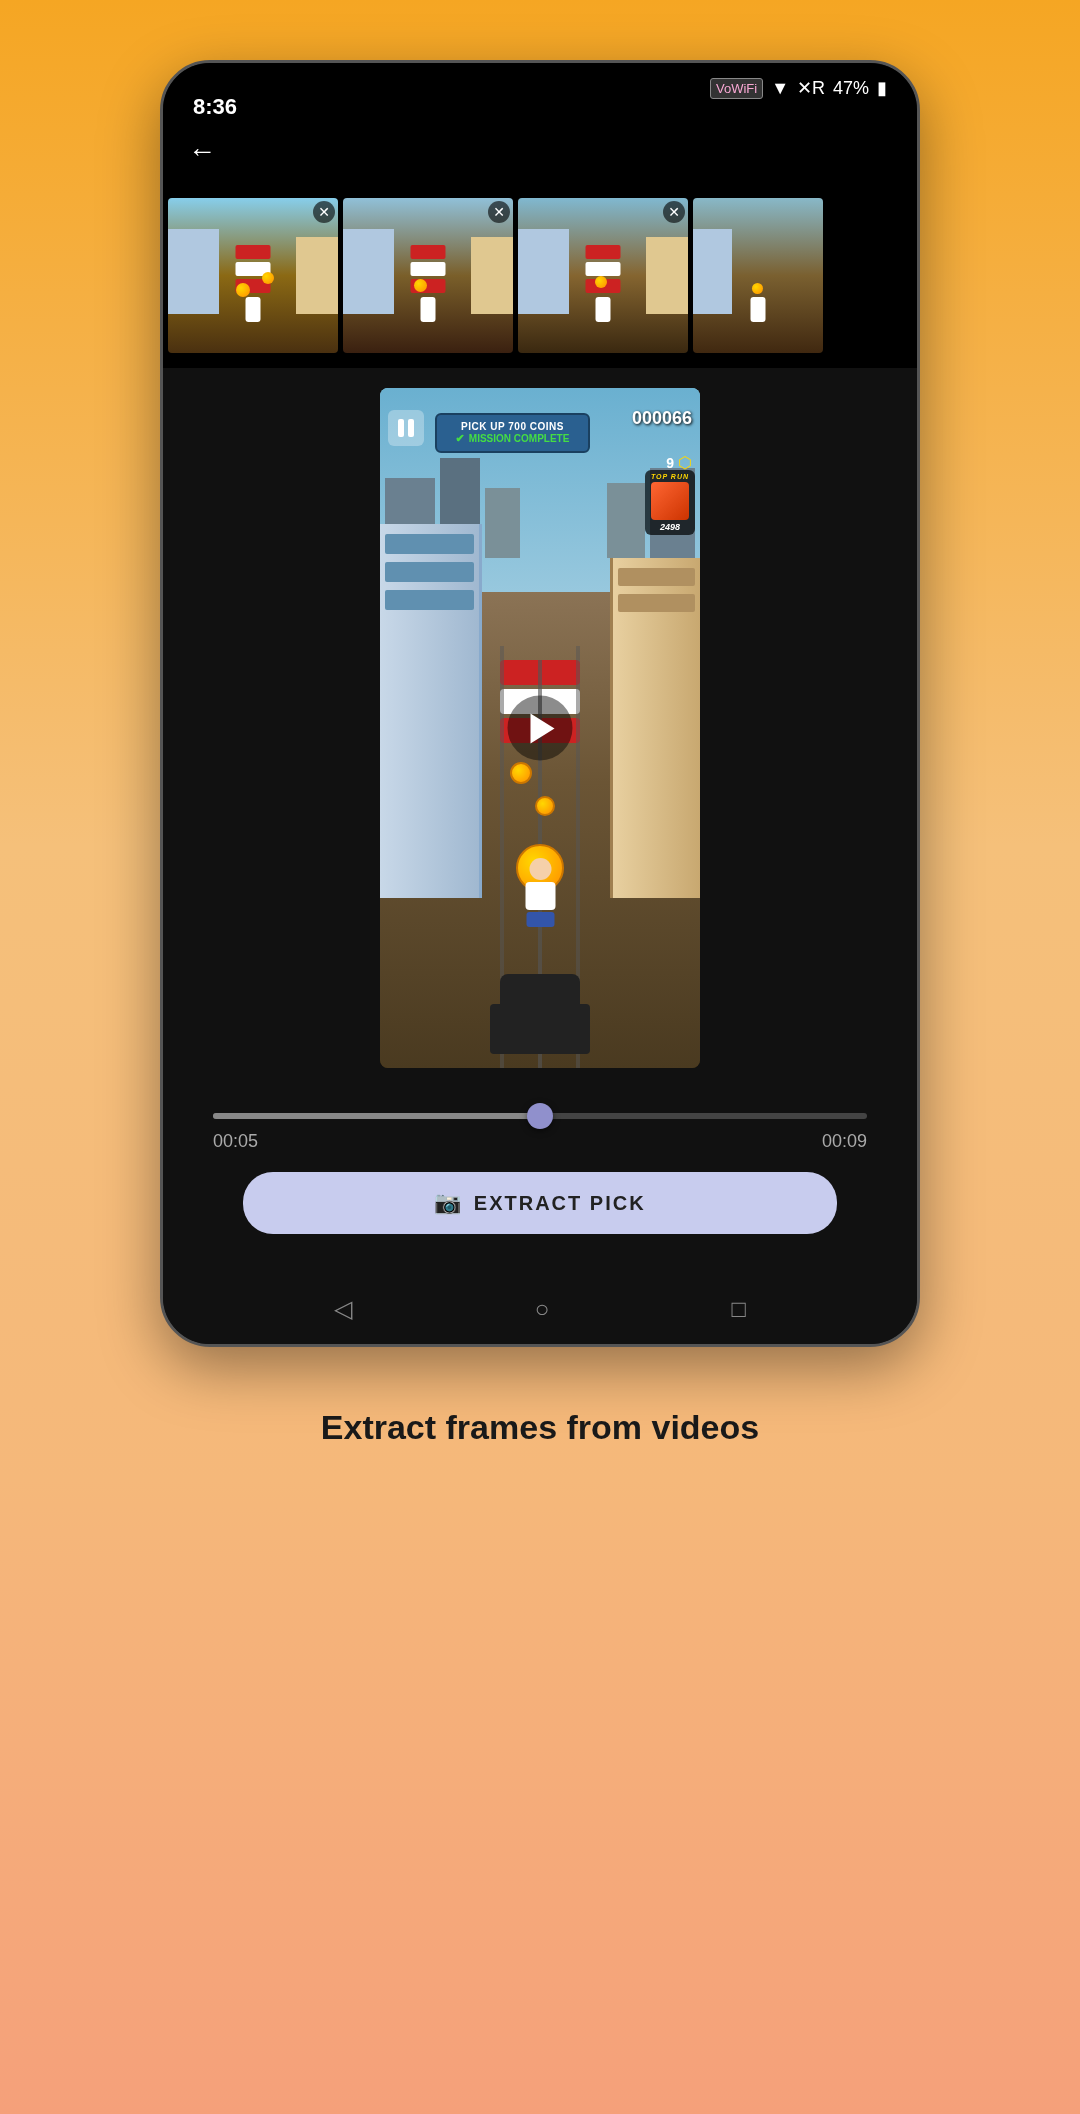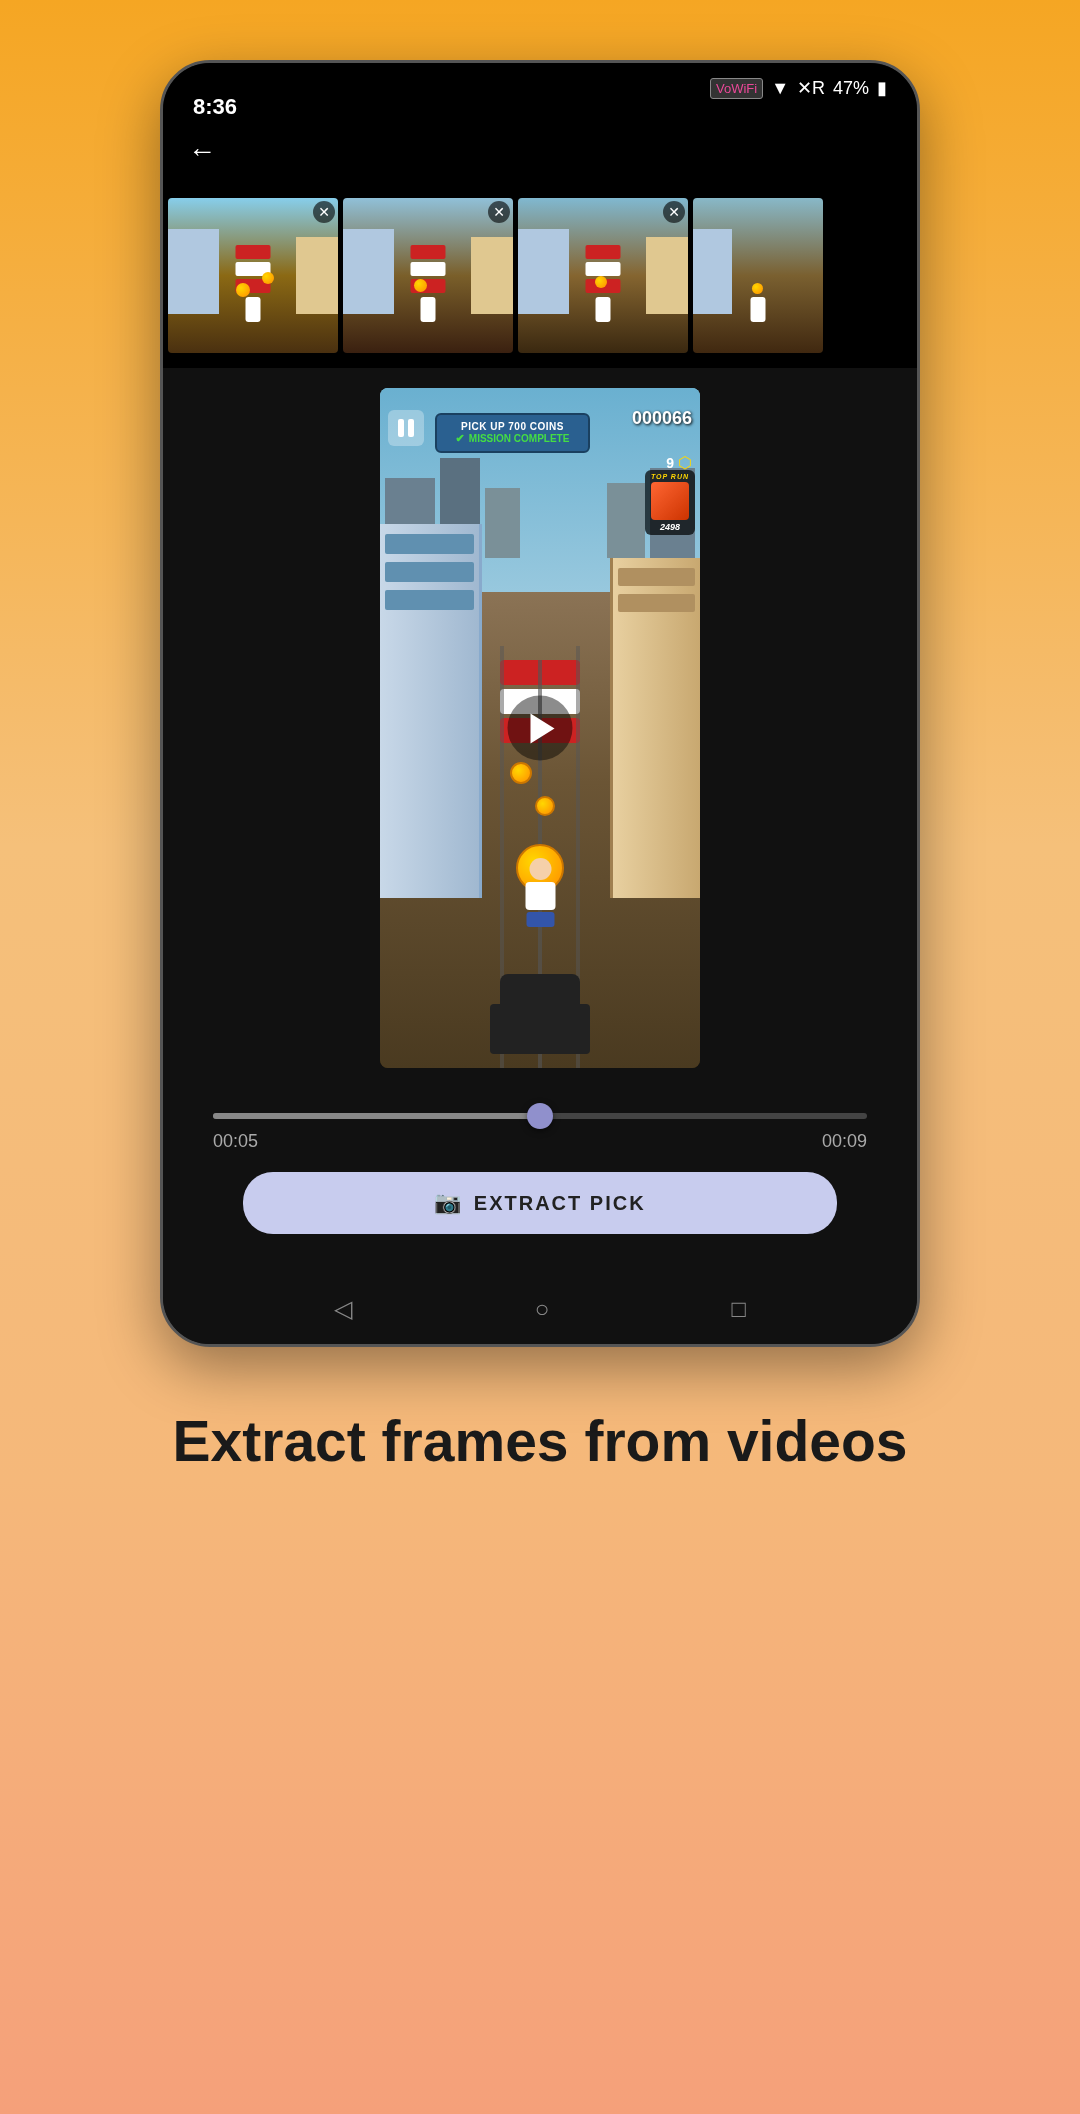--- a/index.html
+++ b/index.html
@@ -49,21 +49,21 @@
       color: white;
       font-size: 18px;
     }
 
     .wifi-box {
       background: #333;
       border: 1px solid #888;
       border-radius: 3px;
       padding: 2px 5px;
       font-size: 13px;
-      color: #ec4899;
+      color: #f9a8d4;
     }
 
     
     .top-nav {
       background: #000;
       height: 70px;
       display: flex;
       align-items: center;
       padding: 0 25px;
     }
@@ -523,21 +523,21 @@
       cursor: pointer;
     }
 
     
     .bottom-text-section {
       padding: 60px 80px 80px;
       text-align: center;
     }
 
     .main-tagline {
-      font-size: 57px;
+      font-size: 34px;
       font-weight: 900;
       color: #1a1a1a;
       line-height: 1.2;
     }
 
     
     .thumb-scene-1 {
       width: 170px;
       height: 155px;
       background: linear-gradient(180deg, #87CEEB 0%, #8B6914 50%, #4a3010 100%);

